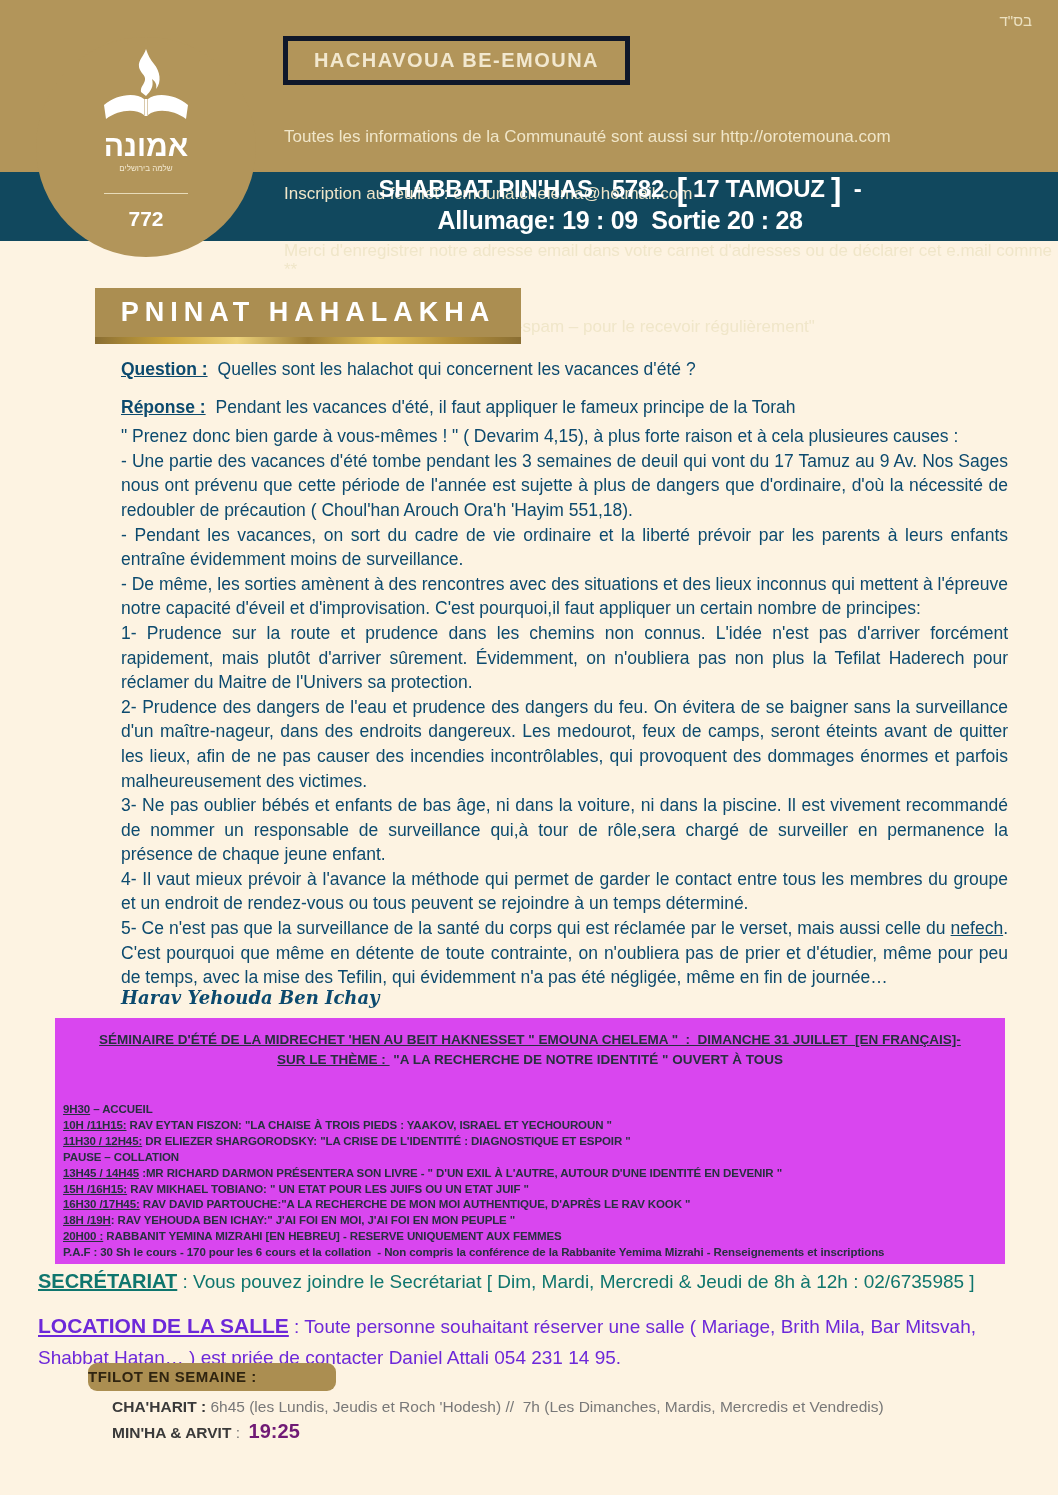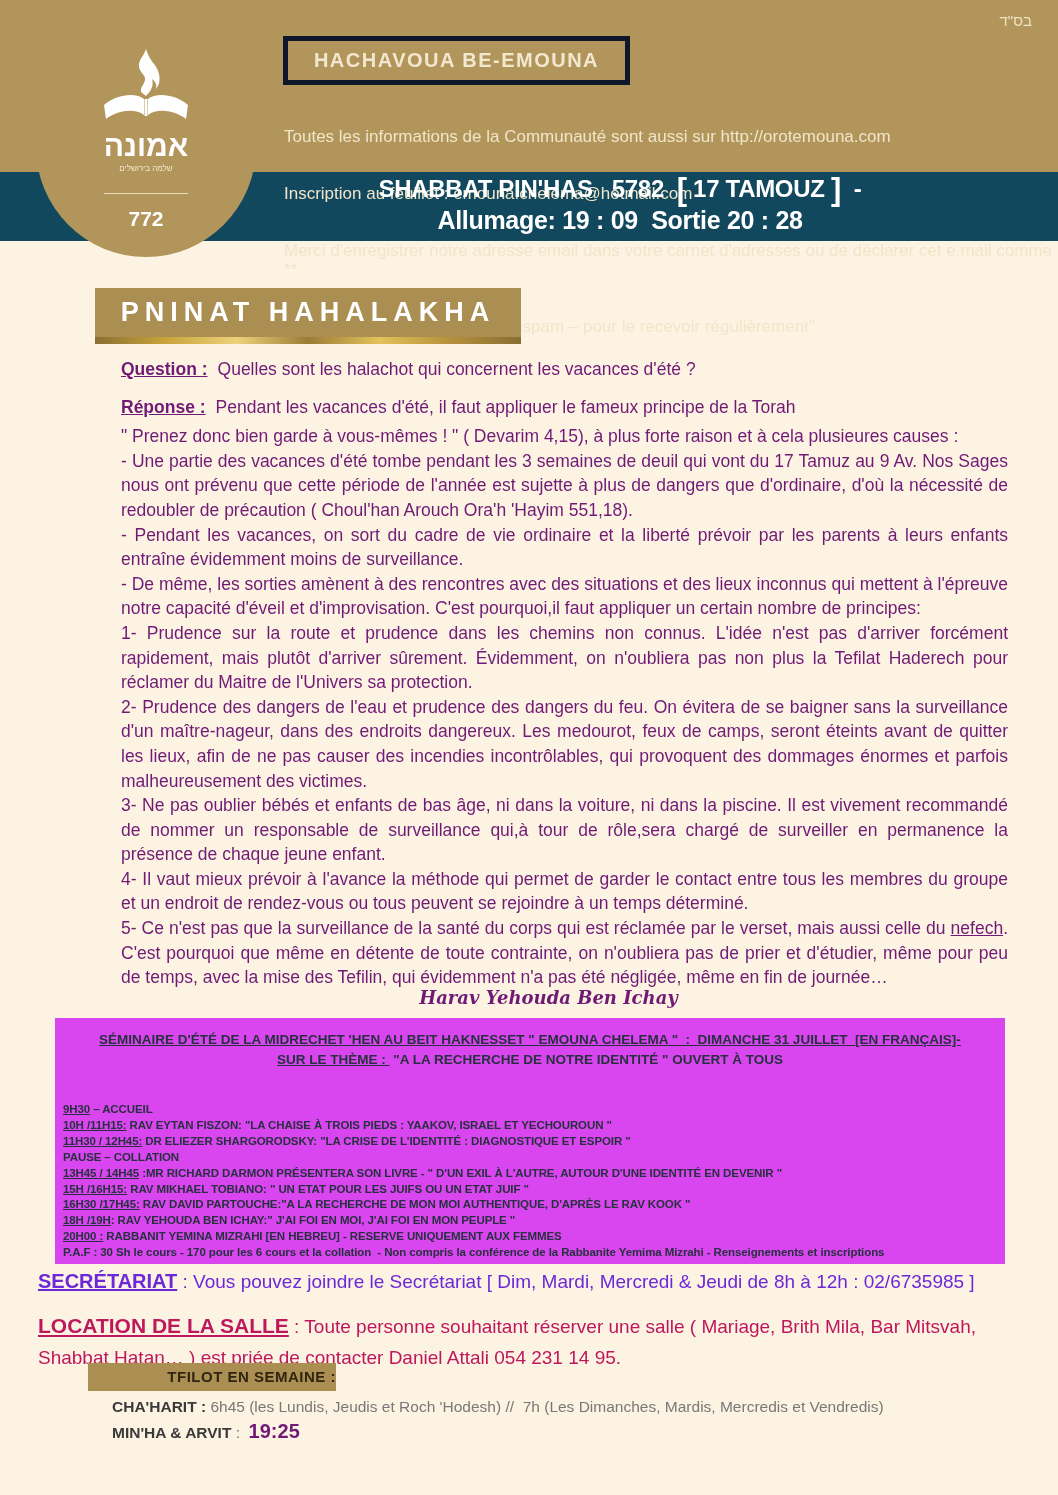--- a/index.html
+++ b/index.html
@@ -31,44 +31,44 @@
   .logo-name { position:absolute; top:92px; width:220px; color:#ffffff; font-weight:bold; font-size:30px; }
   .logo-sub  { position:absolute; top:127px; width:220px; color:#f2e8cf; font-size:8px; }
   .logo-divider { position:absolute; top:156px; left:68px; width:84px; height:1px; background:#e8dcba; }
   .logo-issue { position:absolute; top:170px; width:220px; color:#ffffff; font-weight:bold; font-size:21px; }
   
   .pninat { position:absolute; top:288px; left:95px; width:426px; height:56px; background:#ab8e51; }
   .pninat-text { display:block; color:#ffffff; font-weight:bold; font-size:27px; letter-spacing:6px; line-height:49px; text-align:center; }
   .gold-strip { position:absolute; bottom:0; left:0; width:100%; height:7px;
     background:linear-gradient(90deg,#8a6e33,#caa43c,#edd27a,#9c7c35,#e3c25a,#b5913c,#8a6e33); }
   
-  .article { position:absolute; top:357px; left:121px; width:887px; color:#701a75;
+  .article { position:absolute; top:357px; left:121px; width:887px; color:#0c4a6e;
     font-size:17.5px; line-height:24.6px; }
   .article p { margin:0; text-align:justify; }
   .article p.q { margin-bottom:13px; text-align:left; }
   .article p.r { margin-bottom:5px; text-align:left; }
   .lead { font-weight:bold; text-decoration:underline; }
   .lead-gap { display:inline-block; width:10px; }
   .u { text-decoration:underline; }
-  .signature { margin-top:-3px; padding-right:32px; text-align:center;
+  .signature { margin-top:-3px; padding-right:32px; text-align:left;
     font-family:"DejaVu Serif", serif; font-style:italic; font-weight:bold; font-size:18px; line-height:22px; }
   
   .seminar { position:absolute; top:1018px; left:55px; width:950px; height:246px;
     background:#d946ef; color:#27303f; box-sizing:border-box; padding:12px 8px 0 8px; overflow:hidden; }
   .sem-head { text-align:center; font-weight:bold; font-size:13.5px; line-height:20px; white-space:pre-wrap; }
   .sem-rows { margin-top:32px; }
   .sem-row { font-weight:bold; font-size:11.5px; line-height:15.9px; letter-spacing:-0.1px; white-space:pre-wrap; }
   .sem-time { text-decoration:underline; }
   
-  .sec-line { position:absolute; top:1270px; left:38px; width:990px; color:#6d28d9; font-size:19px; white-space:pre-wrap; }
+  .sec-line { position:absolute; top:1270px; left:38px; width:990px; color:#0f766e; font-size:19px; white-space:pre-wrap; }
   .sec-line .f-lead { font-weight:bold; font-size:20px; text-decoration:underline; }
-  .loc-line { position:absolute; top:1310px; left:38px; width:990px; color:#be185d; font-size:19px; line-height:31px; white-space:pre-wrap; }
+  .loc-line { position:absolute; top:1310px; left:38px; width:990px; color:#6d28d9; font-size:19px; line-height:31px; white-space:pre-wrap; }
   .loc-line .f-lead { font-weight:bold; font-size:21px; text-decoration:underline; }
   .tfilot { position:absolute; top:1363px; left:88px; width:248px; height:28px; background:#ab8e51;
-    color:#2f2410; font-weight:bold; font-size:15px; letter-spacing:0.5px; line-height:28px; text-align:right; }
+    color:#2f2410; font-weight:bold; font-size:15px; letter-spacing:0.5px; line-height:28px; text-align:left;border-radius:9px; }
   .pray-line1 { position:absolute; top:1398px; left:112px; width:920px; font-size:15.5px; white-space:pre-wrap; }
   .pray-line2 { position:absolute; top:1420px; left:112px; width:920px; font-size:15.5px; white-space:pre-wrap; }
   .pray-label { font-weight:bold; color:#3a3a3a; }
   .pray-gray { color:#787878; }
   .pray-time { color:#701a75; font-weight:bold; font-size:20px; }
 </style>
 </head>
 <body>
 
 <div class="page">

